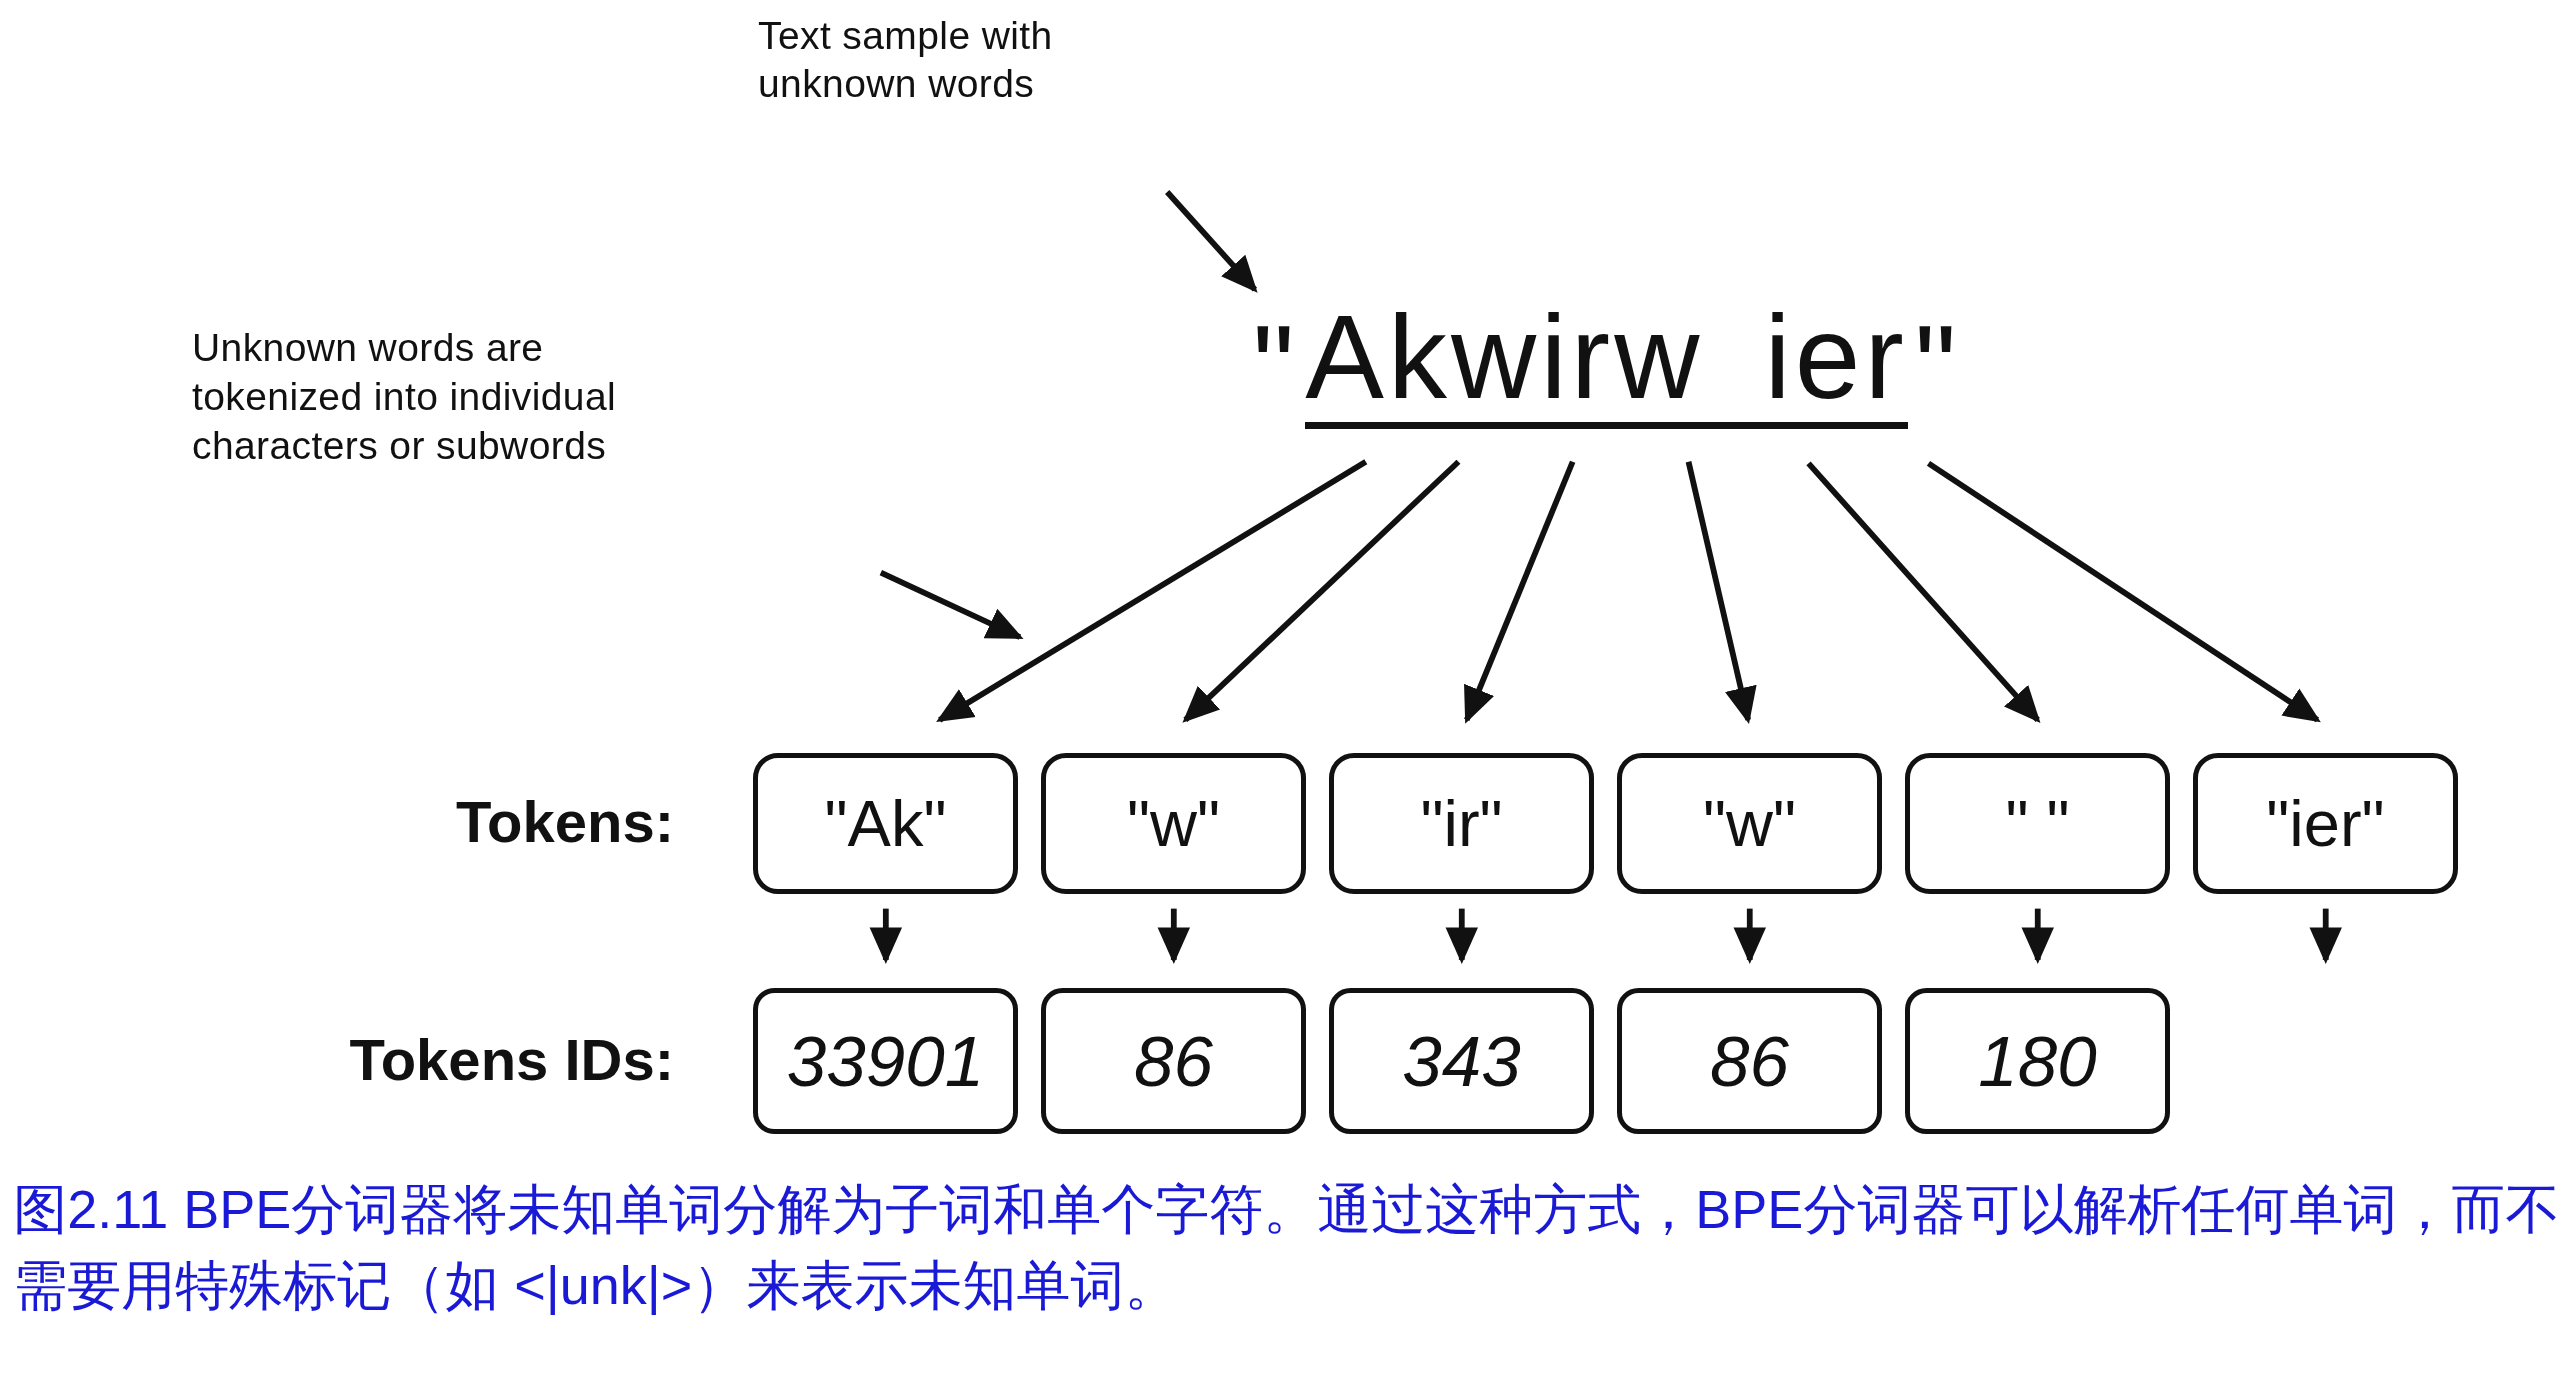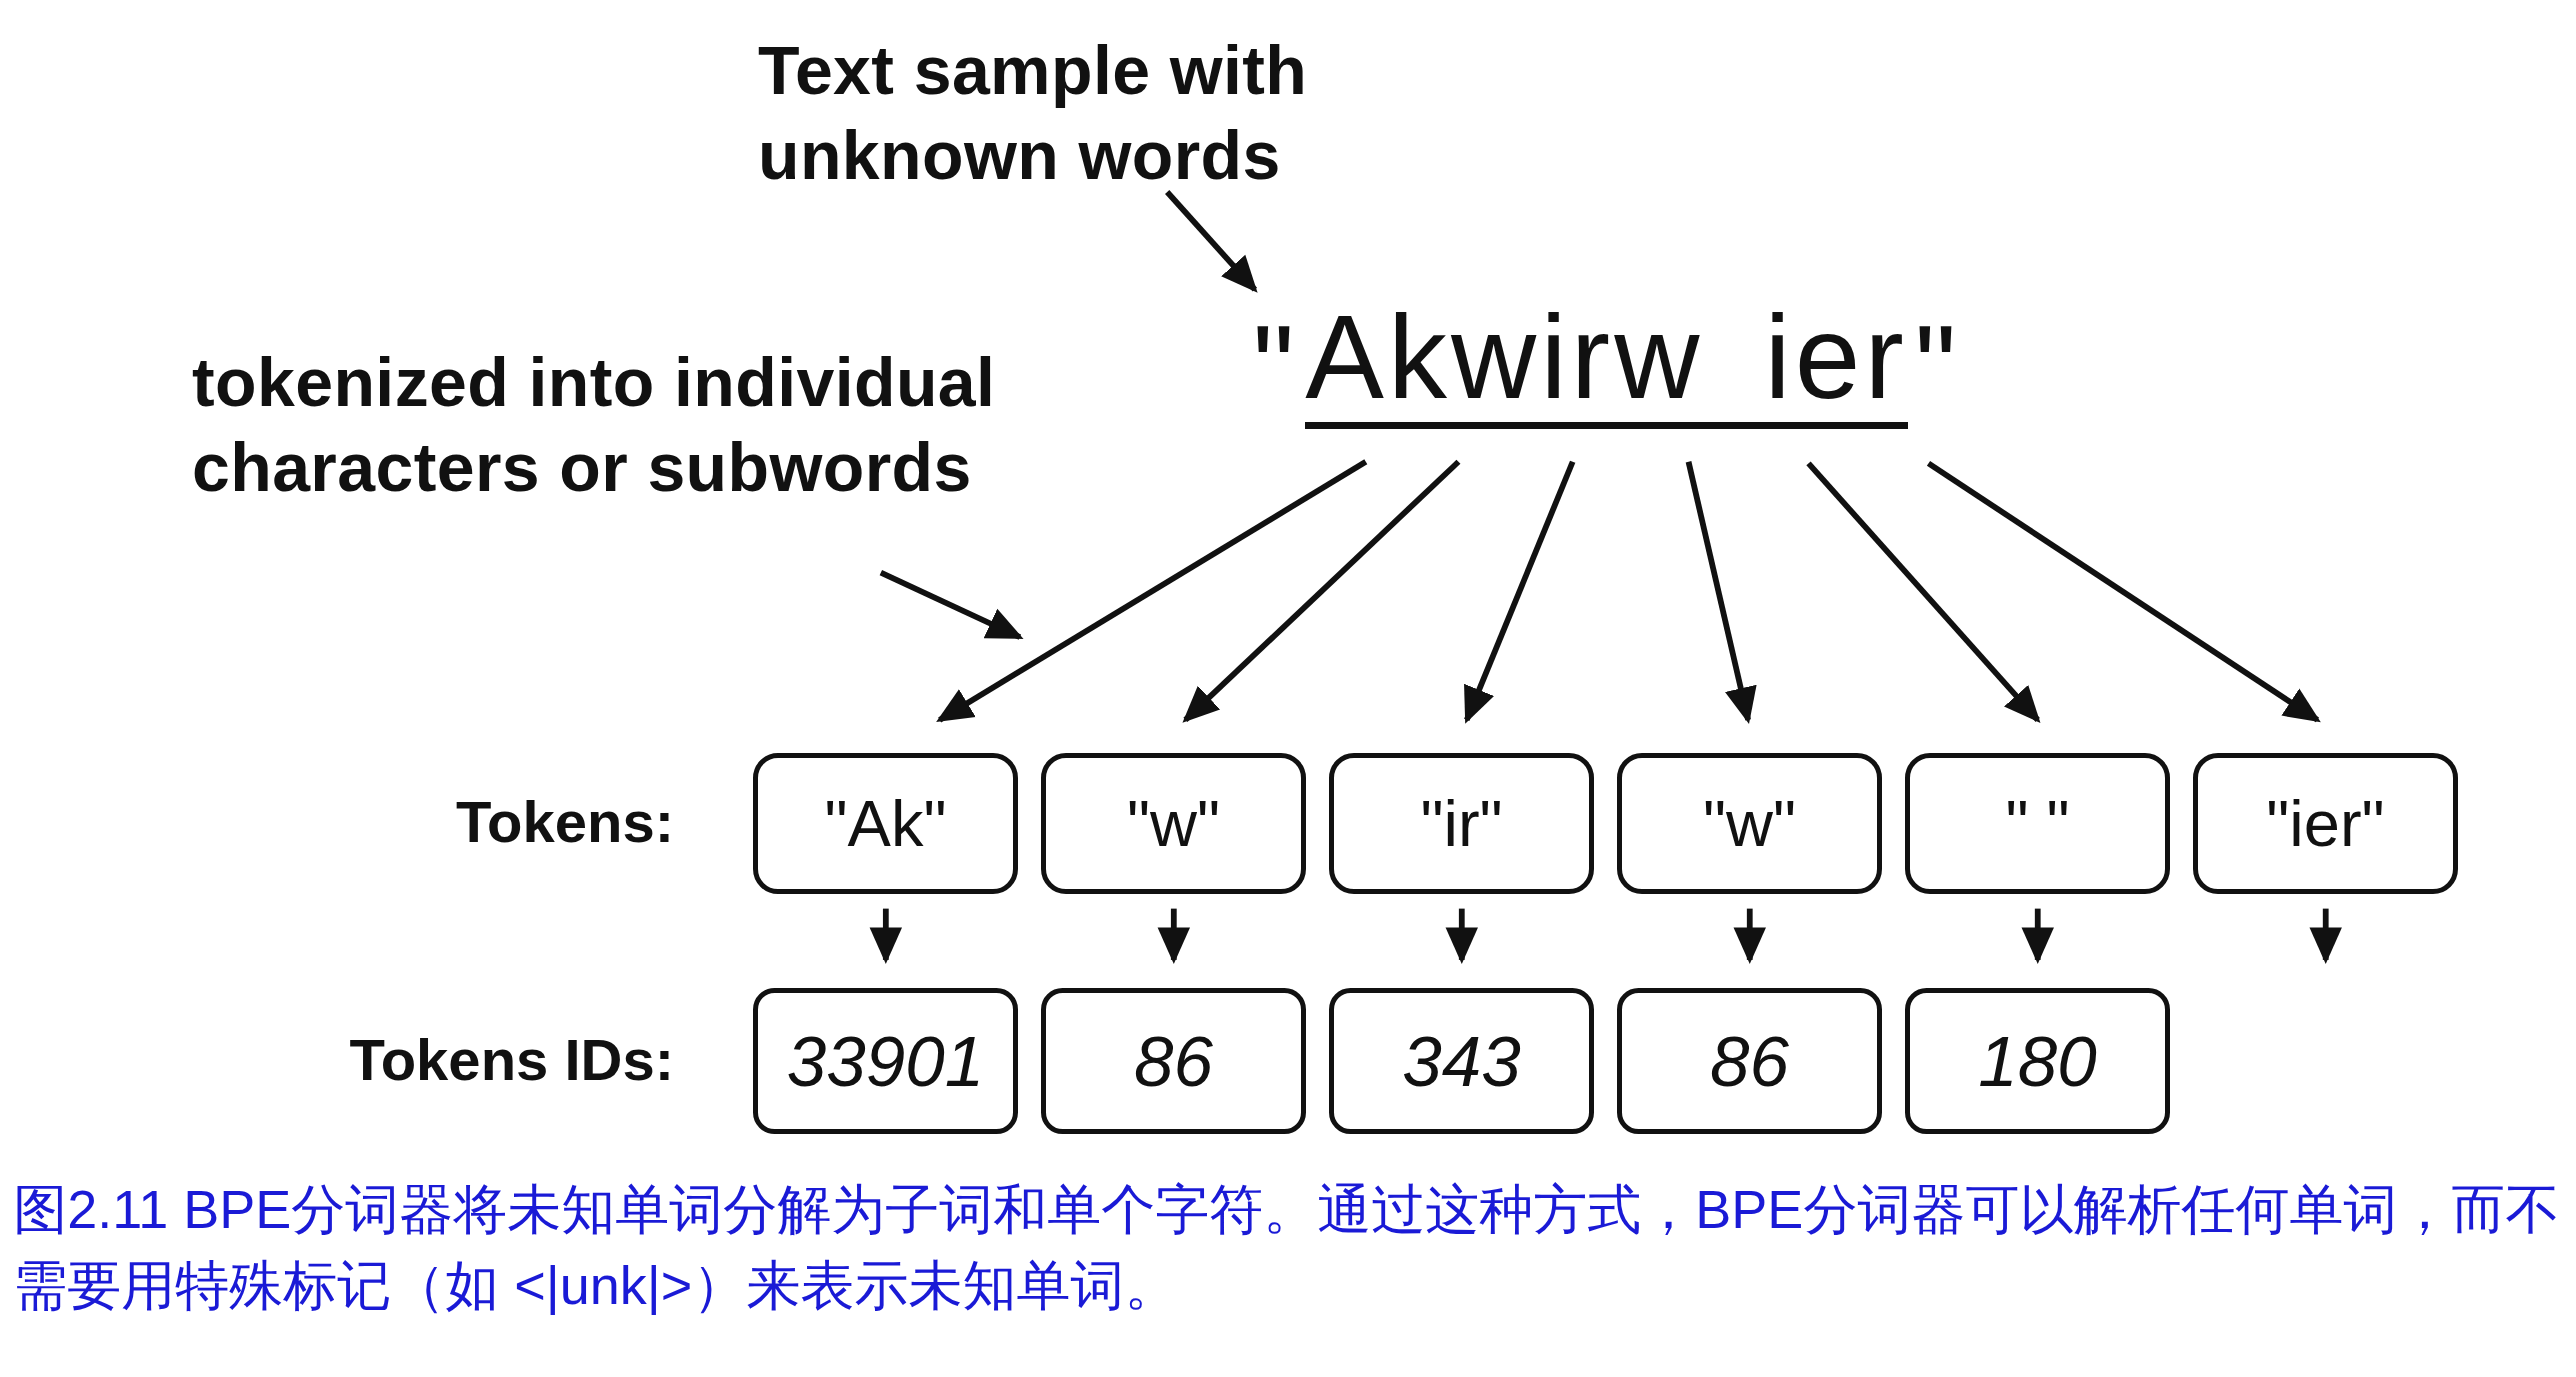--- a/index.html
+++ b/index.html
@@ -10,25 +10,24 @@
     height: 1377px;
     background: #ffffff;
     color: #111111;
     font-family: "Liberation Sans", sans-serif;
     overflow: hidden;
   }
   svg.arrows { position: absolute; left: 0; top: 0; }
 
   .annotation {
     position: absolute;
-    font-weight: bold;
-    font-size: 68px;
+    font-weight: normal;
+    font-size: 39px;
     line-height: 1.25;
     letter-spacing: 0.4px;
-    margin-top: 16px;
   }
   .annotation.top  { left: 758px; top: 11.6px; }
   .annotation.left { left: 192px; top: 324px; }
 
   .sample-word {
     position: absolute;
     left: 1246px;
     top: 296px;
     display: flex;
     align-items: flex-end;
@@ -114,20 +113,21 @@
       <line x1="2810" y1="1098" x2="2810" y2="1160"></line>
     </g>
   </svg>
 
   <div class="annotation top">
     <div>Text sample with</div>
     <div>unknown words</div>
   </div>
 
   <div class="annotation left">
+    <div>Unknown words are</div>
     <div>tokenized into individual</div>
     <div>characters or subwords</div>
   </div>
 
   <div class="sample-word">
     <span class="quote">"</span>
     <span class="seg">Ak</span>
     <span class="seg">w</span>
     <span class="seg">ir</span>
     <span class="seg">w</span>

